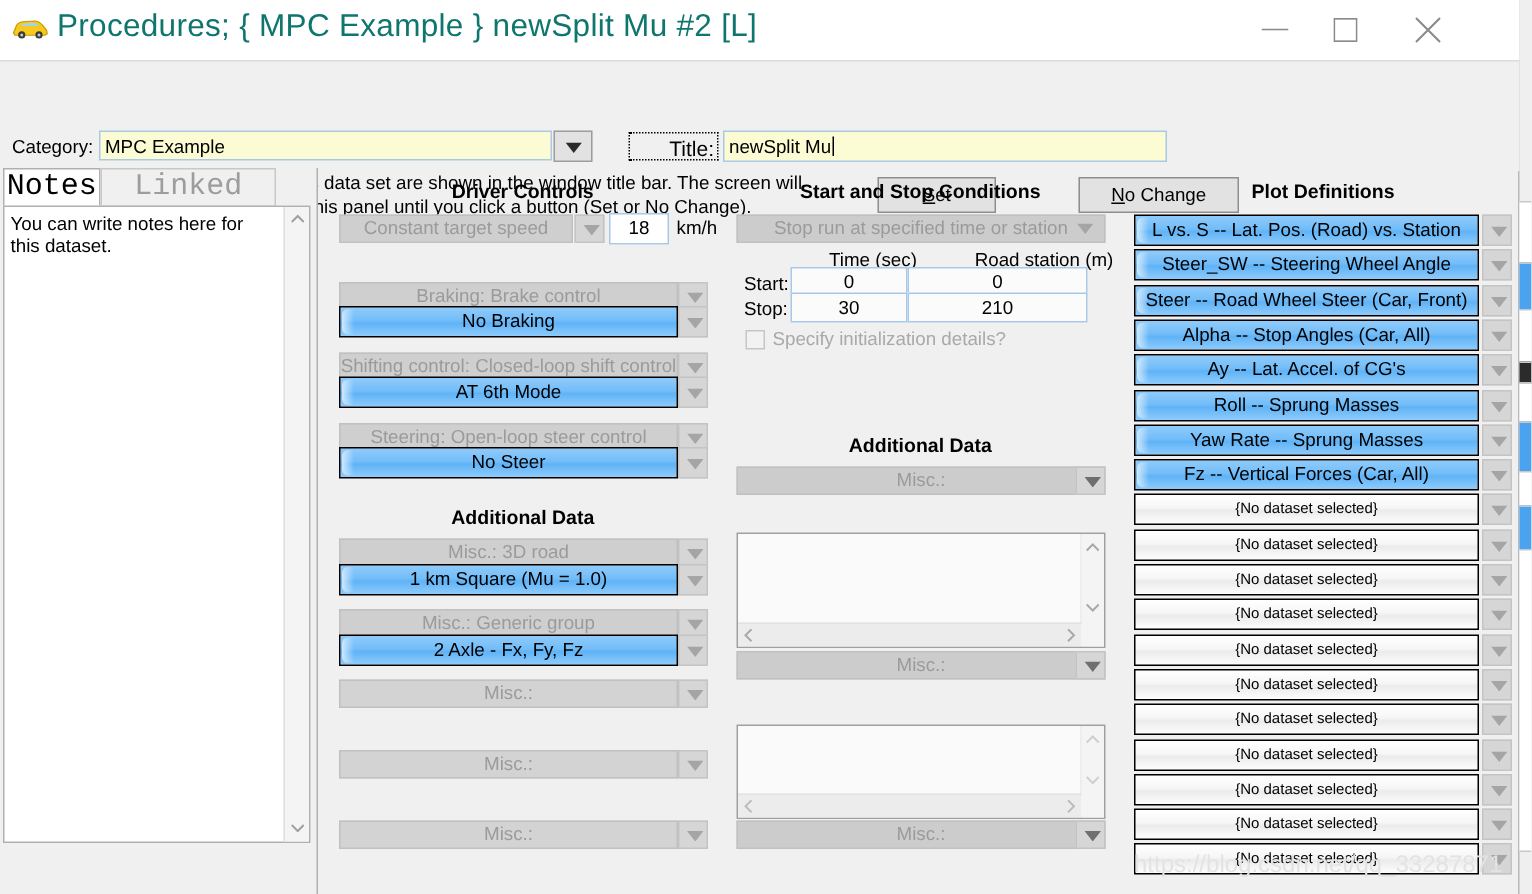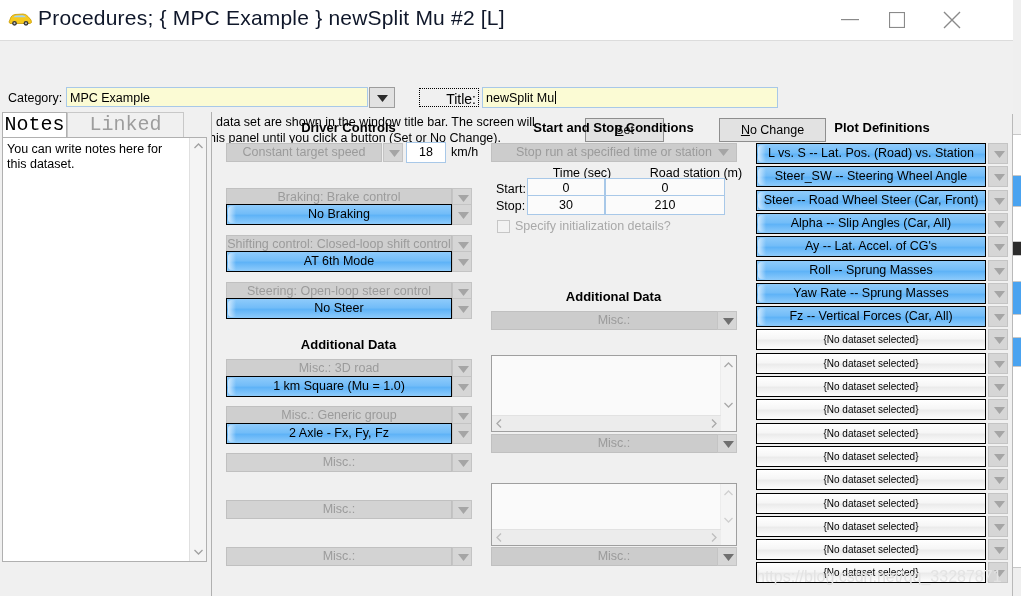--- a/index.html
+++ b/index.html
@@ -15,21 +15,21 @@
 
   
   .behind-win{position:absolute;right:0;top:0;width:8px;height:596px;background:#efefef;border-left:1px solid #b9b9b9;}
   .behind-bit{position:absolute;right:0;width:8px;background:#fff;border-top:1px solid #c8c8c8;border-bottom:1px solid #c8c8c8;}
   .behind-blue{background:#4aa3f0;}
   .behind-dark{background:#2b2b2b;}
 
   
   .titlebar{position:absolute;left:0;top:0;width:1013px;height:40px;background:#ffffff;}
   .title-icon{position:absolute;left:7px;top:11px;width:26px;height:16px;}
-  .title-text{position:absolute;left:38px;top:6px;font-size:21px;color:#0f172a;white-space:nowrap;
+  .title-text{position:absolute;left:38px;top:6px;font-size:21px;color:#0f766e;white-space:nowrap;
     font-family:"Liberation Sans", sans-serif;letter-spacing:0.2px;}
   .winbtn{position:absolute;top:0;width:46px;height:40px;cursor:default;}
   .winbtn svg{position:absolute;left:50%;top:50%;transform:translate(-50%,-50%);}
   .wb-min{right:140px;}
   .wb-max{right:93px;}
   .wb-close{right:38px;}
 
   
   .catstrip{position:absolute;left:0;top:40px;width:1013px;height:73px;background:#f0f0f0;border-top:1px solid #dcdcdc;}
   .lbl{font-size:12.5px;color:#000;}
@@ -414,21 +414,21 @@
         </div>
         <div class="plot-row" style="top: 76.6px;">
           <div class="sel-blue">Steer -- Road Wheel Steer (Car, Front)</div>
           <div class="arrow-btn">
             <svg width="11" height="7" style="top:7px;">
               <path d="M0 0 L11 0 L5.5 7 Z" fill="#a5a5a5"></path>
             </svg>
           </div>
         </div>
         <div class="plot-row" style="top: 99.9px;">
-          <div class="sel-blue">Alpha -- Slip Angles (Car, All)</div>
+          <div class="sel-blue">Alpha -- Stop Angles (Car, All)</div>
           <div class="arrow-btn">
             <svg width="11" height="7" style="top:7px;">
               <path d="M0 0 L11 0 L5.5 7 Z" fill="#a5a5a5"></path>
             </svg>
           </div>
         </div>
         <div class="plot-row" style="top: 123.2px;">
           <div class="sel-blue">Ay -- Lat. Accel. of CG's</div>
           <div class="arrow-btn">
             <svg width="11" height="7" style="top:7px;">

